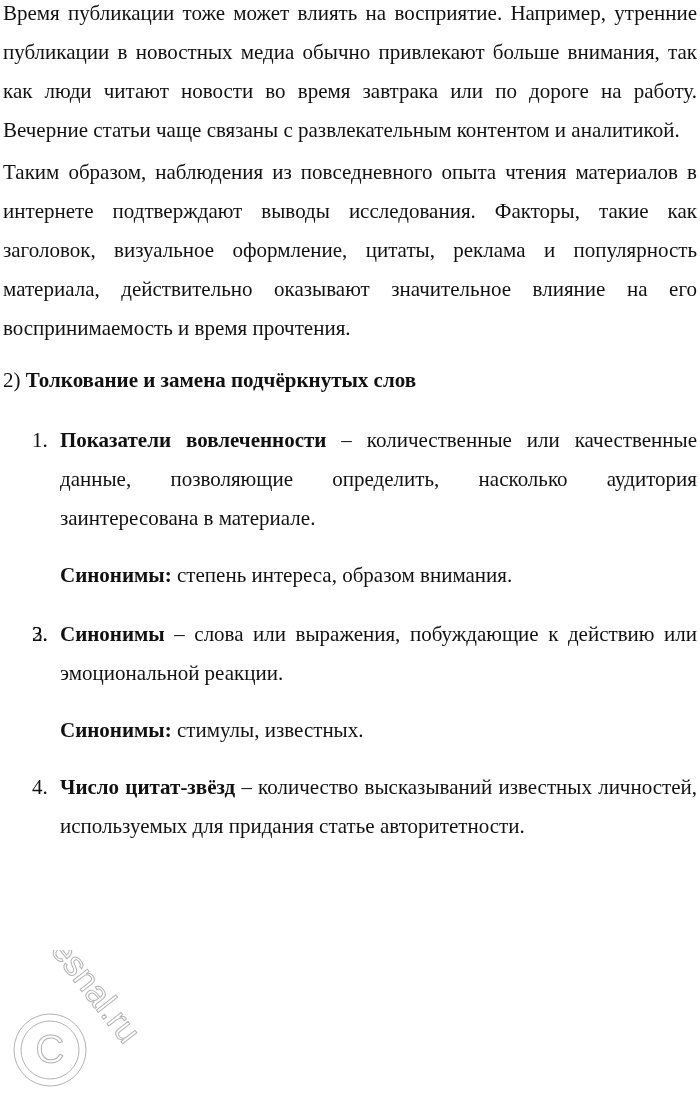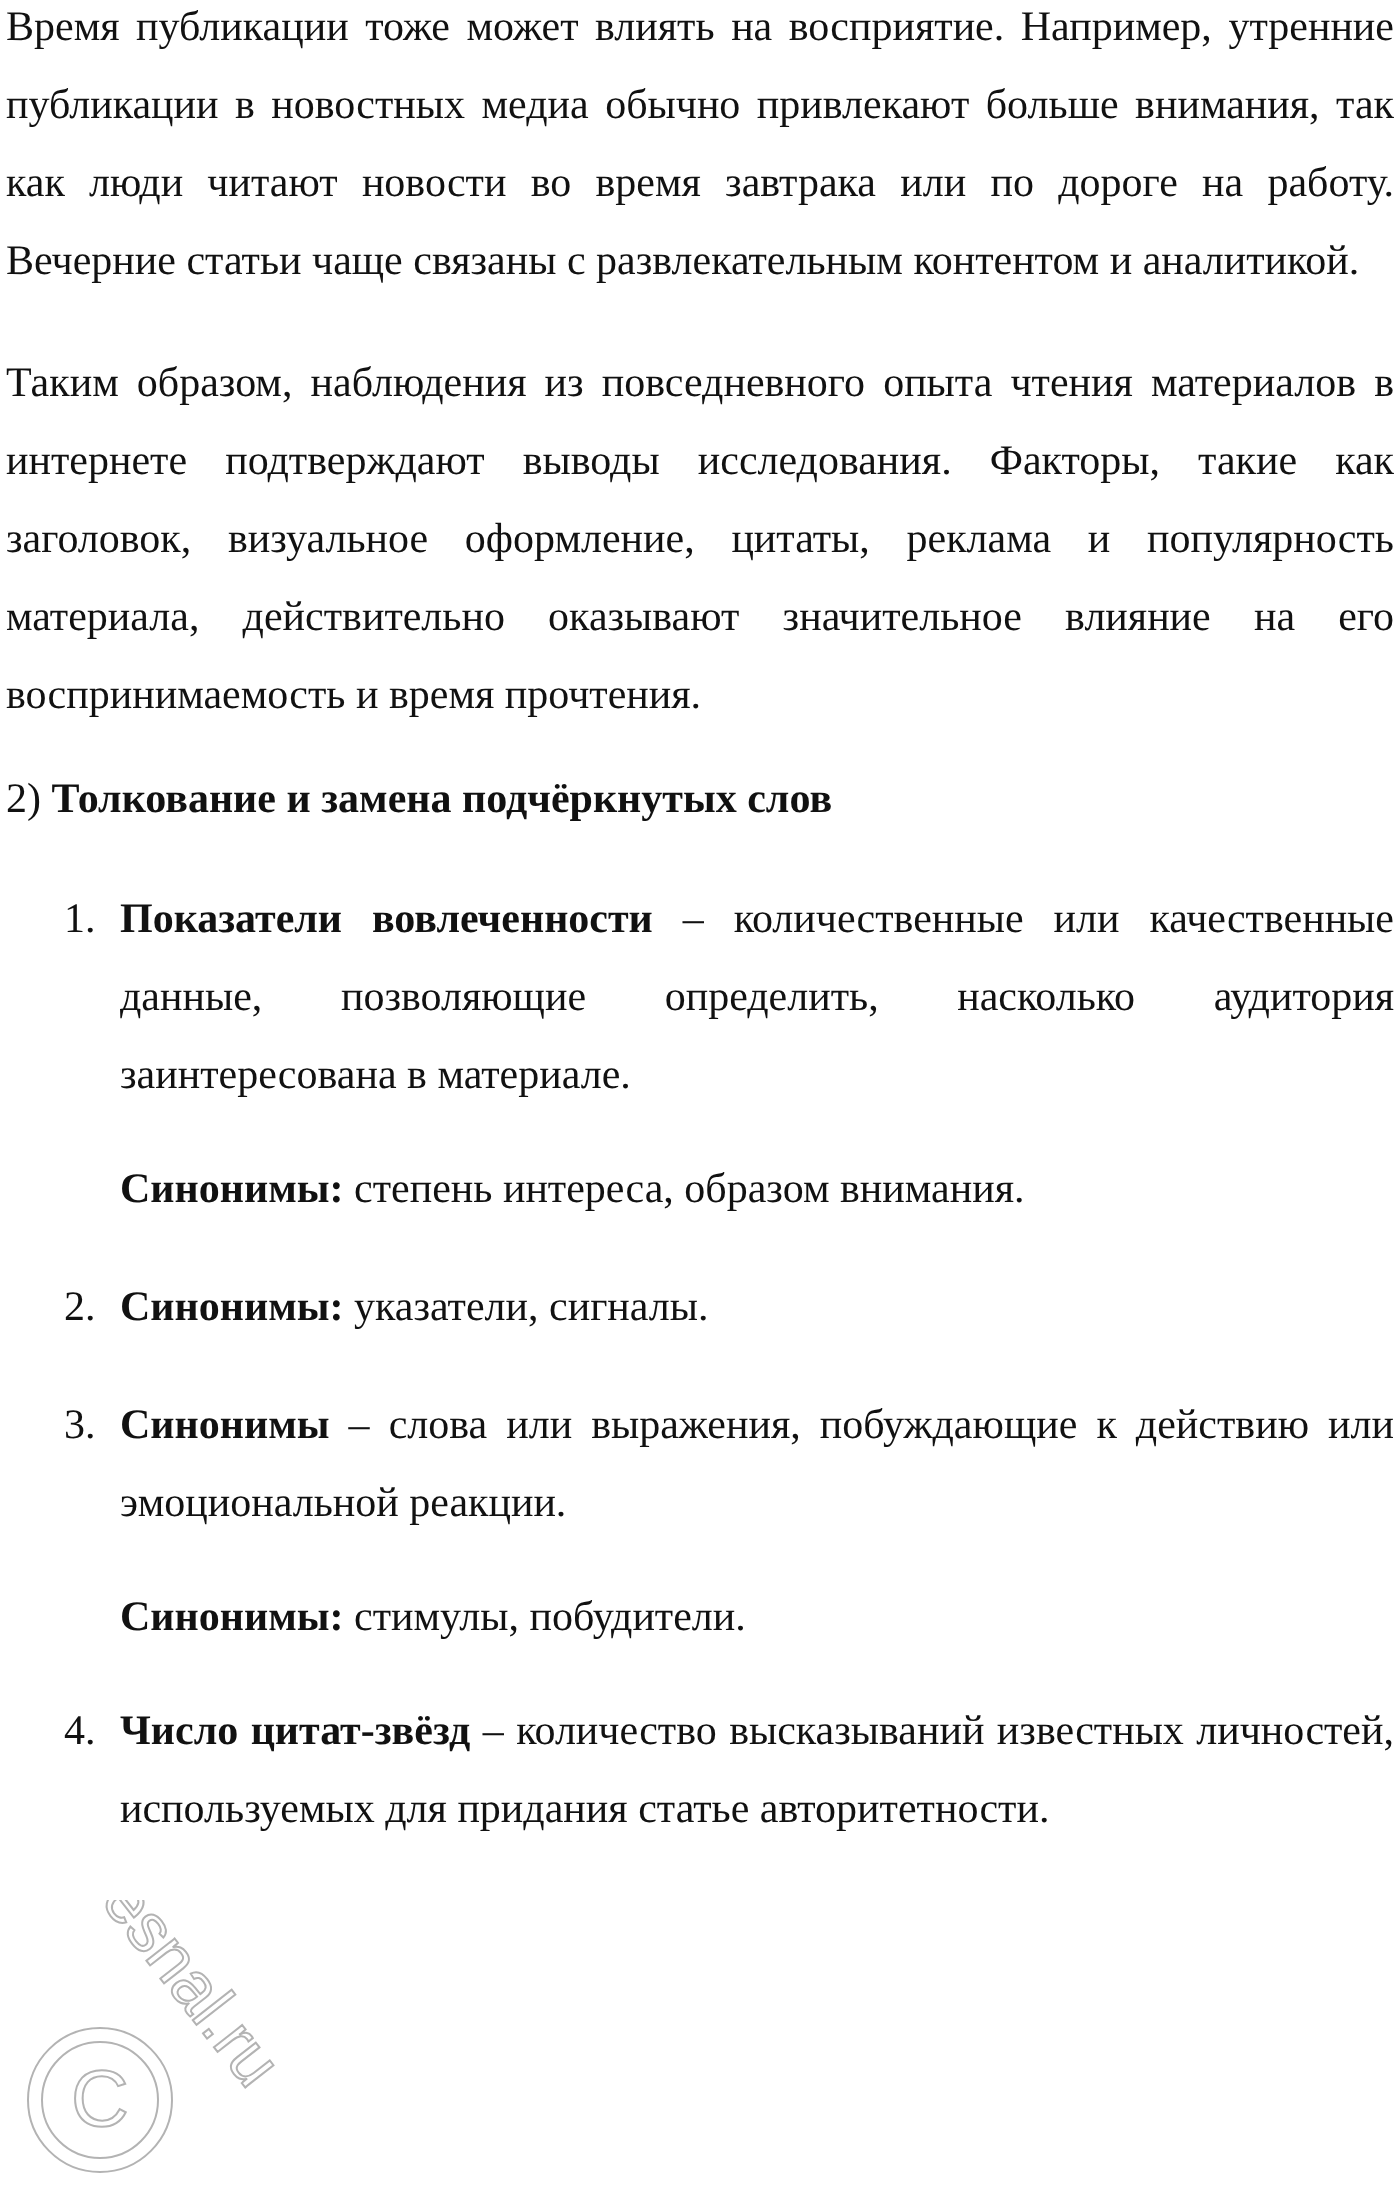--- a/index.html
+++ b/index.html
@@ -21,21 +21,21 @@
       left: 3px;
       top: 0;
       width: 694px;
     }
     p {
       margin: 0;
       line-height: 39px;
       text-align: justify;
     }
     .para1 { margin-top: -6px; }
-    .para2 { margin-top: 22px; }
+    .para2 { margin-top: 3px; }
     .heading { margin-top: 13px; }
     ol {
       list-style: none;
       margin: 0;
       padding: 0;
     }
     .item {
       position: relative;
       padding-left: 57px;
     }
@@ -75,27 +75,26 @@
 
   <ol>
     <li class="item item1">
       <span class="num">1.</span>
       <p><b>Показатели вовлеченности</b><span> – количественные или качественные данные, позволяющие определить, насколько аудитория заинтересована в материале.</span></p>
       <p class="syn"><b>Синонимы:</b> <span>степень интереса, образом внимания.</span></p>
     </li>
 
     <li class="item item2">
       <span class="num">2.</span>
-      <p class="syn tight"><b>Синонимы:</b> <span>указатели, сигналы.</span></p>
     </li>
 
     <li class="item item3">
       <span class="num">3.</span>
       <p><b>Синонимы</b><span> – слова или выражения, побуждающие к действию или эмоциональной реакции.</span></p>
-      <p class="syn"><b>Синонимы:</b> <span>стимулы, побудители.</span></p>
+      <p class="syn"><b>Синонимы:</b> <span>стимулы, известных.</span></p>
     </li>
 
     <li class="item item4">
       <span class="num">4.</span>
       <p><b>Число цитат-звёзд</b><span> – количество высказываний известных личностей, используемых для придания статье авторитетности.</span></p>
     </li>
   </ol>
 </div>
 
 <div class="watermark">

